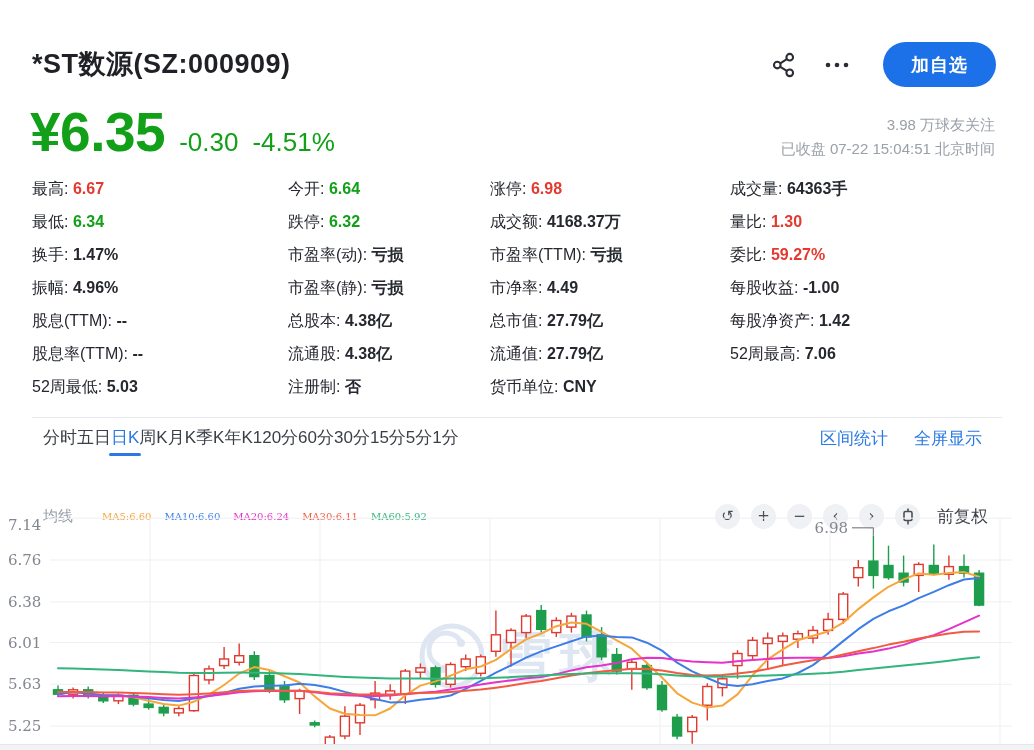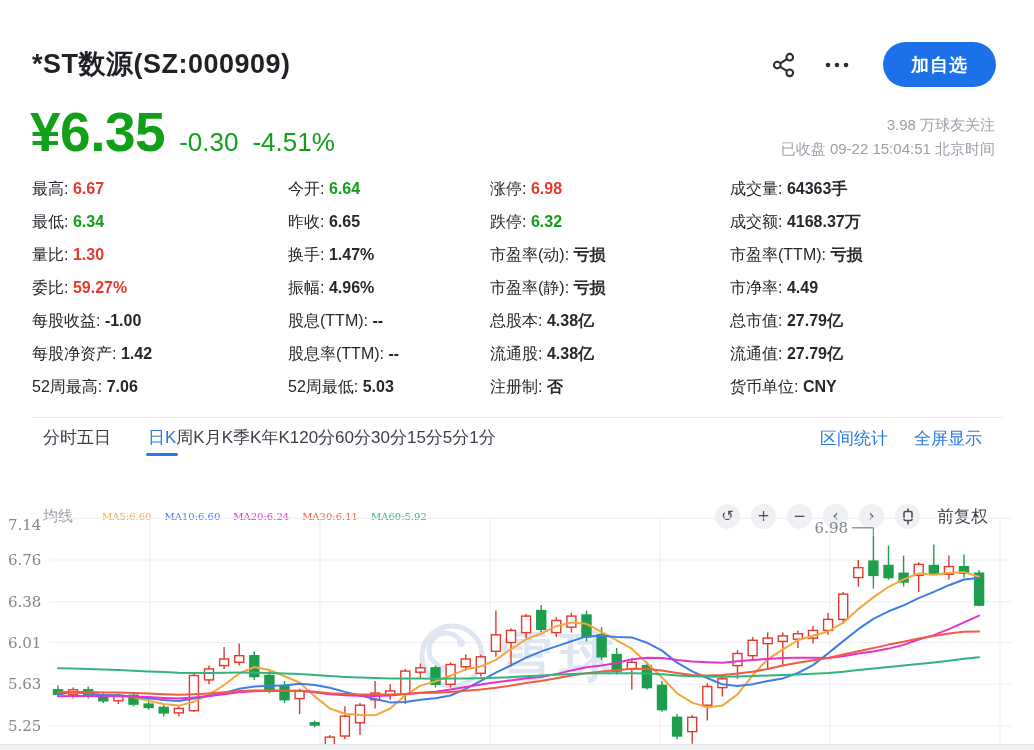--- a/index.html
+++ b/index.html
@@ -28,21 +28,21 @@
   .stat-cell { font-size:16px; line-height:33px; white-space:nowrap; color:#25282e; }
   .stat-cell b { font-weight:700; }
   .stat-cell .red { color:#e4392f; }
   .stat-cell .green { color:#11a017; }
 
   
   .tabbar { position:absolute; left:32px; top:417px; width:970px; height:41px;
             border-top:1px solid #e9eaee; display:flex; align-items:center; }
   .tabs { display:flex; padding-left:11px; }
   .tab { position:relative; font-size:17px; color:#3a3f47; height:40px; line-height:40px; cursor:pointer; }
-  .tab.sel { color:#2a79e2;margin-left:37px; }
+  .tab.sel { color:#2a79e2; }
   .tab.sel::after { content:""; position:absolute; left:-2px; right:-2px; bottom:2px; height:3px; background:#2a79e2; border-radius:2px; }
   .tab-links { margin-left:auto; display:flex; gap:26px; padding-right:20px; }
   .tab-link { font-size:17px; color:#2a79e2; cursor:pointer; }
 
   
   .ma-row { position:absolute; left:32px; top:461px; width:970px; height:28px; display:flex; align-items:center;margin-top:41px; }
   .ma-title { font-size:15px; color:#979da8; padding-left:11px; margin-right:29px; }
   .ma-items { display:flex; gap:13px; font-family:"DejaVu Serif","Liberation Serif",serif; font-size:10px; }
   .ctrls { margin-left:auto; display:flex; align-items:center; gap:11px; padding-right:14px; }
   .ctrl { width:25px; height:25px; border-radius:50%; background:#f0f1f4; color:#4a4f57;
@@ -83,30 +83,29 @@
     <button class="add-btn">加自选</button>
   </div>
 
   <div class="quote">
     <span class="price">¥6.35</span>
     <span class="chg">-0.30</span>
     <span class="chg">-4.51%</span>
   </div>
   <div class="meta">
     <div>3.98 万球友关注</div>
-    <div>已收盘 09-22 15:04:51 北京时间</div>
+    <div>已收盘 07-22 15:04:51 北京时间</div>
   </div>
 
   <div class="stats" id="stats">
       <div class="stat-cell"><span>最高: </span><b class="red">6.67</b></div>
       <div class="stat-cell"><span>今开: </span><b class="green">6.64</b></div>
       <div class="stat-cell"><span>涨停: </span><b class="red">6.98</b></div>
       <div class="stat-cell"><span>成交量: </span><b>64363手</b></div>
       <div class="stat-cell"><span>最低: </span><b class="green">6.34</b></div>
-      <div class="stat-cell"><span>昨收: </span><b>6.65</b></div>
       <div class="stat-cell"><span>跌停: </span><b class="green">6.32</b></div>
       <div class="stat-cell"><span>成交额: </span><b>4168.37万</b></div>
       <div class="stat-cell"><span>量比: </span><b class="red">1.30</b></div>
       <div class="stat-cell"><span>换手: </span><b>1.47%</b></div>
       <div class="stat-cell"><span>市盈率(动): </span><b>亏损</b></div>
       <div class="stat-cell"><span>市盈率(TTM): </span><b>亏损</b></div>
       <div class="stat-cell"><span>委比: </span><b class="red">59.27%</b></div>
       <div class="stat-cell"><span>振幅: </span><b>4.96%</b></div>
       <div class="stat-cell"><span>市盈率(静): </span><b>亏损</b></div>
       <div class="stat-cell"><span>市净率: </span><b>4.49</b></div>

